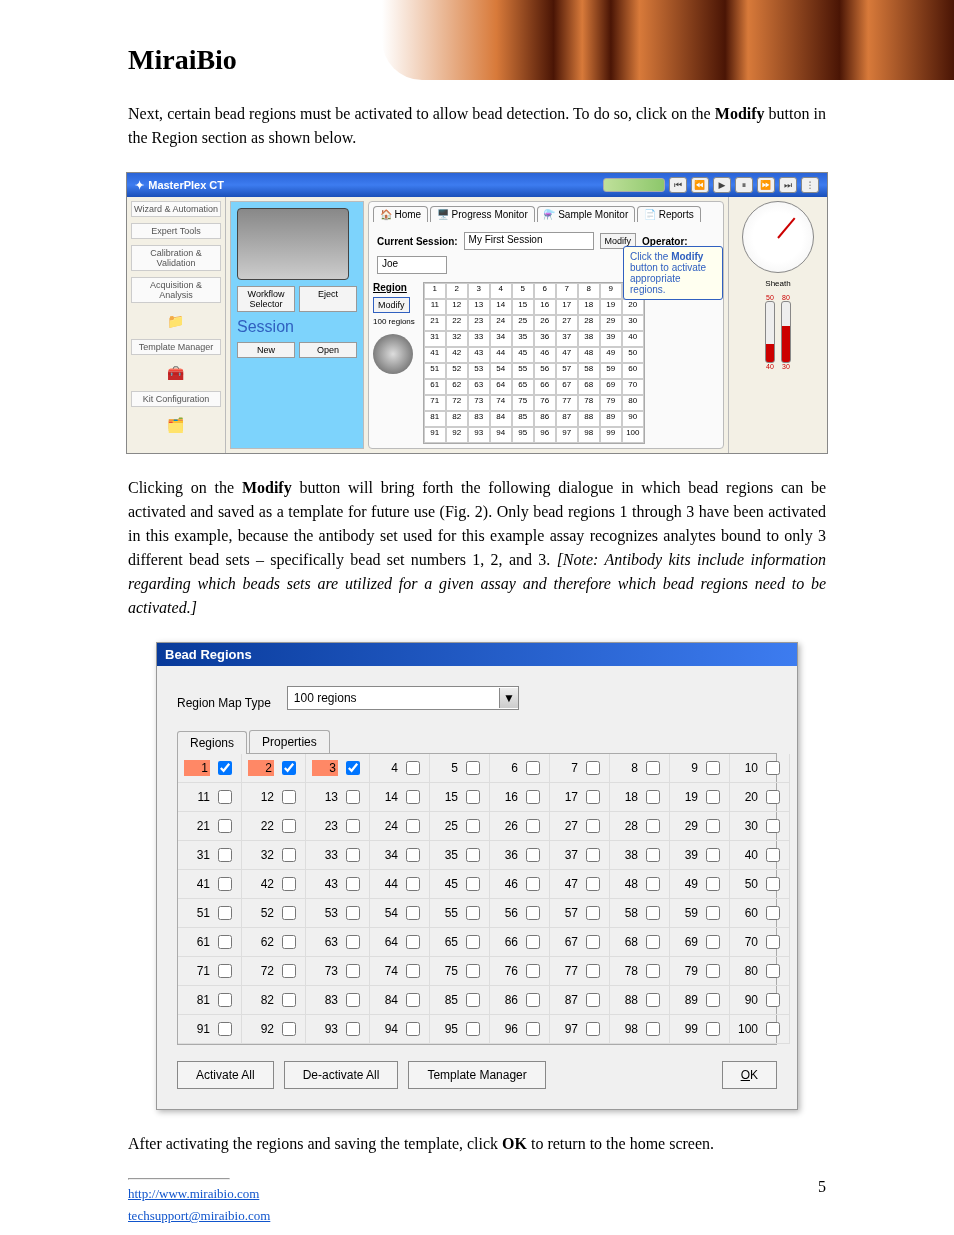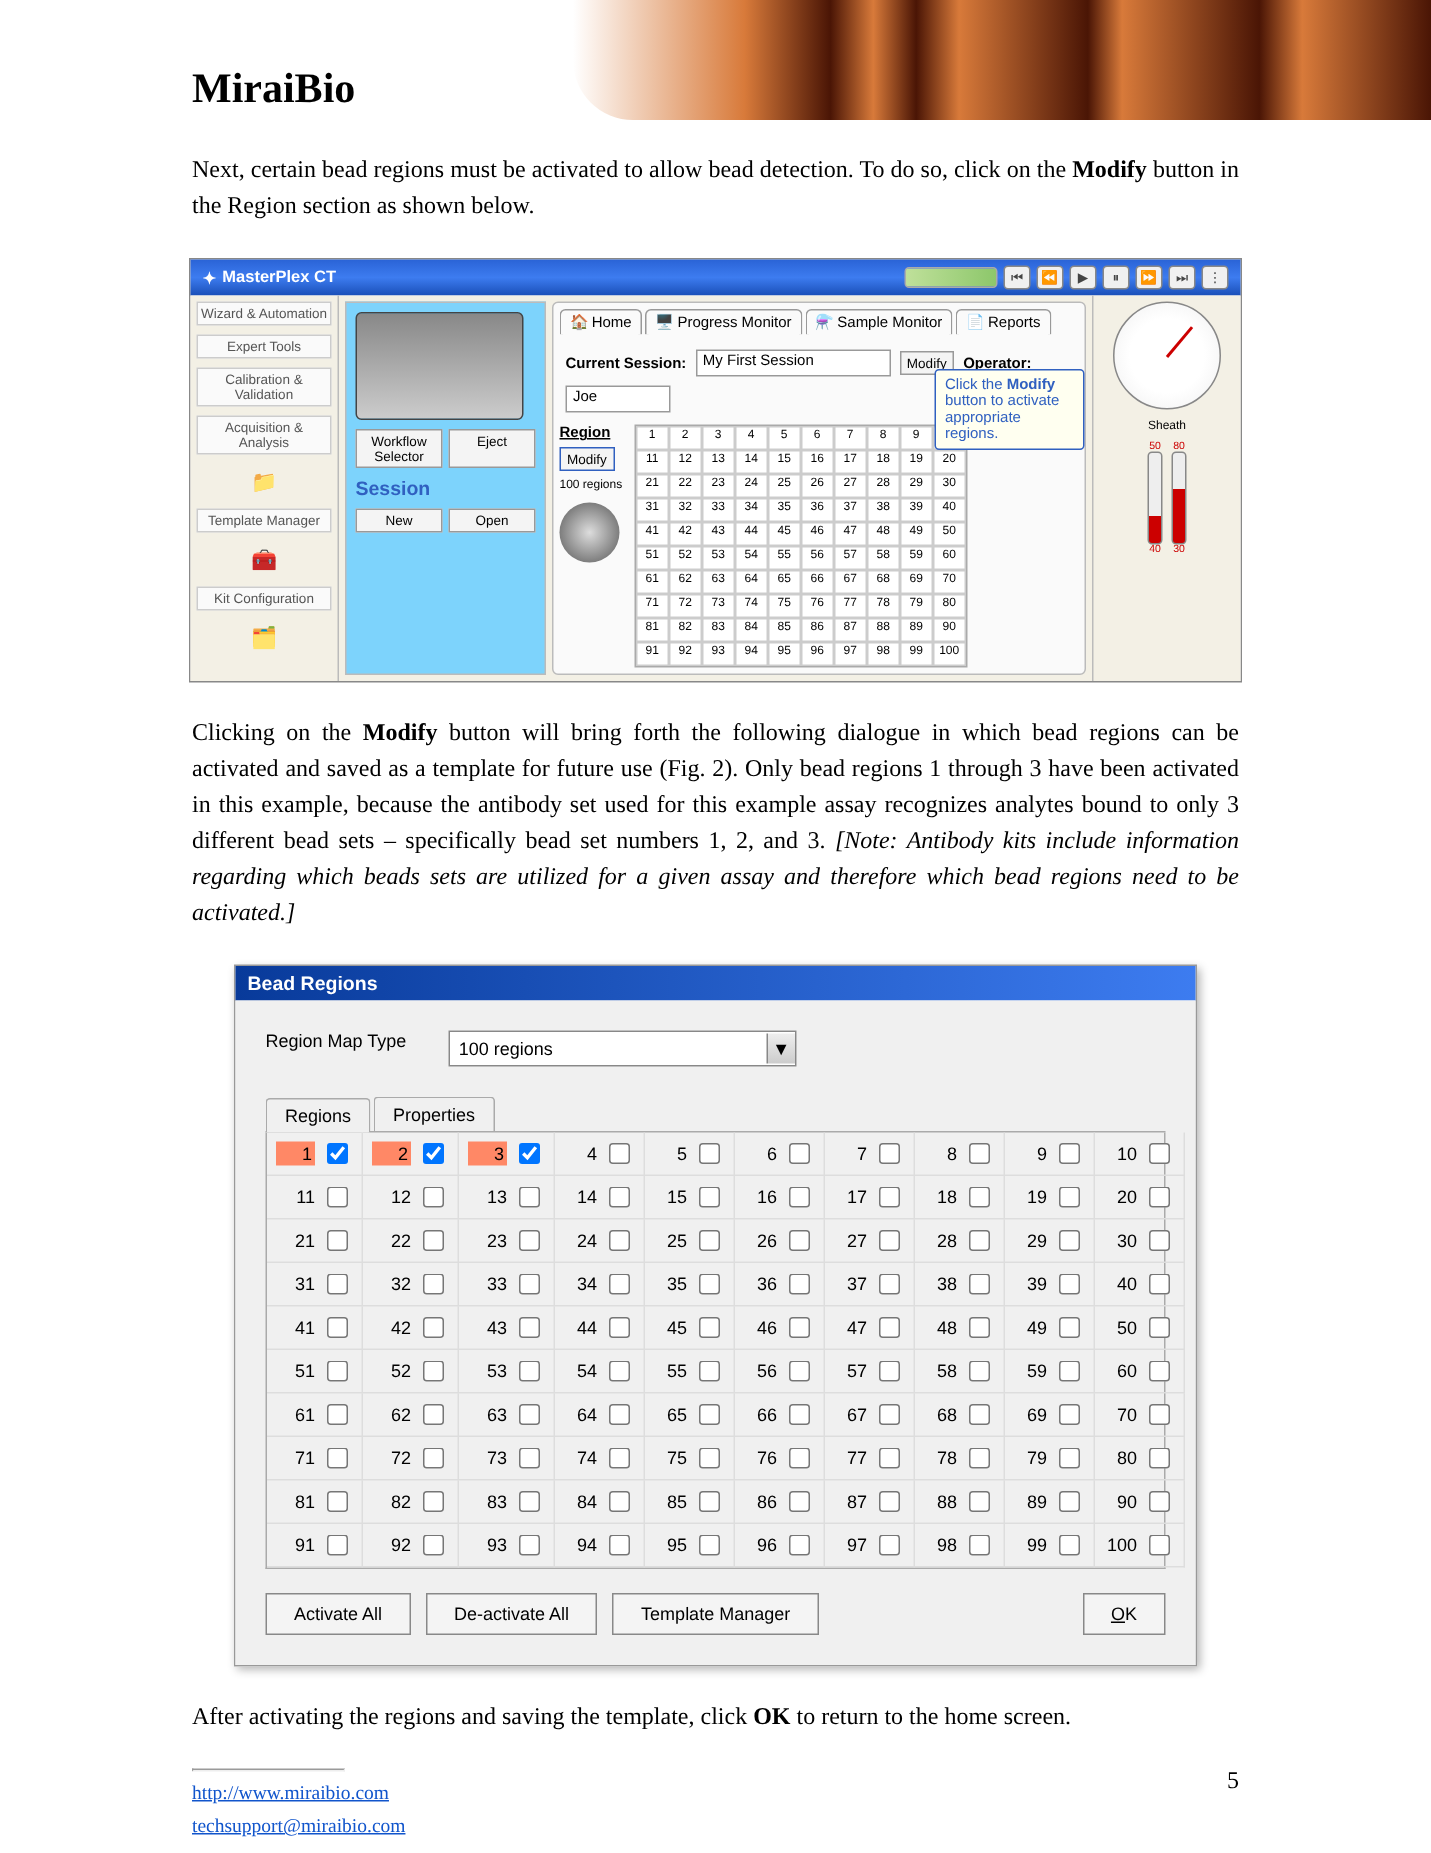--- a/index.html
+++ b/index.html
@@ -61,21 +61,21 @@
   .menubar1 span::first-letter { text-decoration:underline; }
   .content1 { display:flex; background:#f3f0e5; min-height:180px; }
   .sidebar1 { width:90px; border-right:1px solid #bbb; padding:4px; display:flex; flex-direction:column; gap:6px; font-size:9px; color:#555; text-align:center;}
   .sidebar1 .nav-item { border:1px solid #ccc; background:#fafafa; padding:2px 1px; cursor:pointer;}
   .sidebar1 .icn { font-size:14px; display:block; margin:4px auto; }
   .main1 { flex:1; padding:4px; display:flex; gap:4px; }
   .panel1 { background:#7dd3fc; border:1px solid #bbb; padding:6px; display:flex; flex-direction:column; gap:6px; width:120px;}
   .instrument-img { width:110px; height:70px; background:linear-gradient(#888,#ccc); border:1px solid #444; border-radius:4px;}
   .small-btn { background:#f4f4f4; border:1px solid #999; padding:2px 4px; font-size:9px; cursor:pointer; text-align:center; flex:1;}
   .row-btns { display:flex; gap:4px; }
-  .session-lbl { color:#3060c0; font-weight:bold; font-size:13px; }
+  .session-lbl { color:#3060c0; font-weight:normal; font-size:16px; }
   .center1 { flex:1; border:1px solid #bbb; border-radius:4px; padding:4px; display:flex; flex-direction:column; gap:4px; background:#fafafa;}
   .tabs1 { display:flex; gap:2px; margin-bottom:2px;}
   .tab1 { background:#fafafa; border:1px solid #999; border-bottom:none; padding:2px 6px; font-size:10px; border-radius:4px 4px 0 0; display:flex; align-items:center; gap:2px;}
   .session-row { display:flex; align-items:center; gap:6px; font-size:10px; padding:4px; flex-wrap:wrap;}
   .session-row b { font-weight:bold; }
   .txt-in { border:1px solid #999; background:#fff; padding:1px 4px; font-size:10px; height:14px; }
   .region-section { display:flex; gap:8px; }
   .region-left { display:flex; flex-direction:column; align-items:flex-start; gap:4px;}
   .region-left u { color:#000;}
   .grid100 { display:grid; grid-template-columns: repeat(10,22px); border:1px solid #aaa;}
@@ -86,21 +86,21 @@
   .gauge::after { content:""; position:absolute; width:2px; height:26px; background:#c00; left:34px; top:10px; transform-origin:bottom; transform:rotate(40deg);}
   .thermo { display:flex; gap:6px;}
   .thermo-bar { width:8px; height:60px; background:linear-gradient(to top,#c00 30%,#eee 30%); border:1px solid #888; border-radius:3px;}
   .therm-lbl { font-size:7px; color:#c00;}
   .sphere { width:40px; height:40px; border-radius:50%; background:radial-gradient(#ddd,#555); margin-top:4px;}
 
   
   .screenshot2 { width:640px; margin:20px auto; border:1px solid #999; font-family:Tahoma,sans-serif; font-size:12px; box-shadow:2px 2px 6px rgba(0,0,0,0.3);}
   .titlebar2 { background:linear-gradient(to right,#083a9a,#3d7cf0); color:#fff; font-weight:bold; padding:4px 8px; font-size:13px;}
   .body2 { background:#f0f0f0; padding:20px;}
-  .row2 { display:flex; align-items:flex-start; gap:28px; margin-bottom:20px;}
+  .row2 { display:flex; align-items:flex-end; gap:16px; margin-bottom:20px;}
   .select2 { display:flex; align-items:center; background:#fff; border:1px solid #888; width:230px; height:22px;}
   .select2 span { flex:1; padding:0 6px; }
   .select2 .drop { width:18px; height:20px; background:linear-gradient(#eee,#ccc); border-left:1px solid #888; display:flex; align-items:center; justify-content:center;}
   .tabhdr2 { display:flex; border-bottom:1px solid #aaa;}
   .tabhdr2 .tab { background:#f0f0f0; border:1px solid #aaa; border-bottom:none; padding:4px 12px; border-radius:3px 3px 0 0; margin-right:2px;}
   .tabhdr2 .tab.active { background:#f0f0f0; position:relative; top:1px;}
   .grid2 { display:grid; grid-template-columns: repeat(10, 1fr); border:1px solid #aaa; border-top:none;}
   .cell2 { display:flex; align-items:center; justify-content:flex-end; gap:4px; padding:4px 6px; border-right:1px solid #ddd; border-bottom:1px solid #ddd;}
   .cell2 .num { width:22px; text-align:right;}
   .cell2.active .num { background:#ff8866; padding:1px 2px;}

